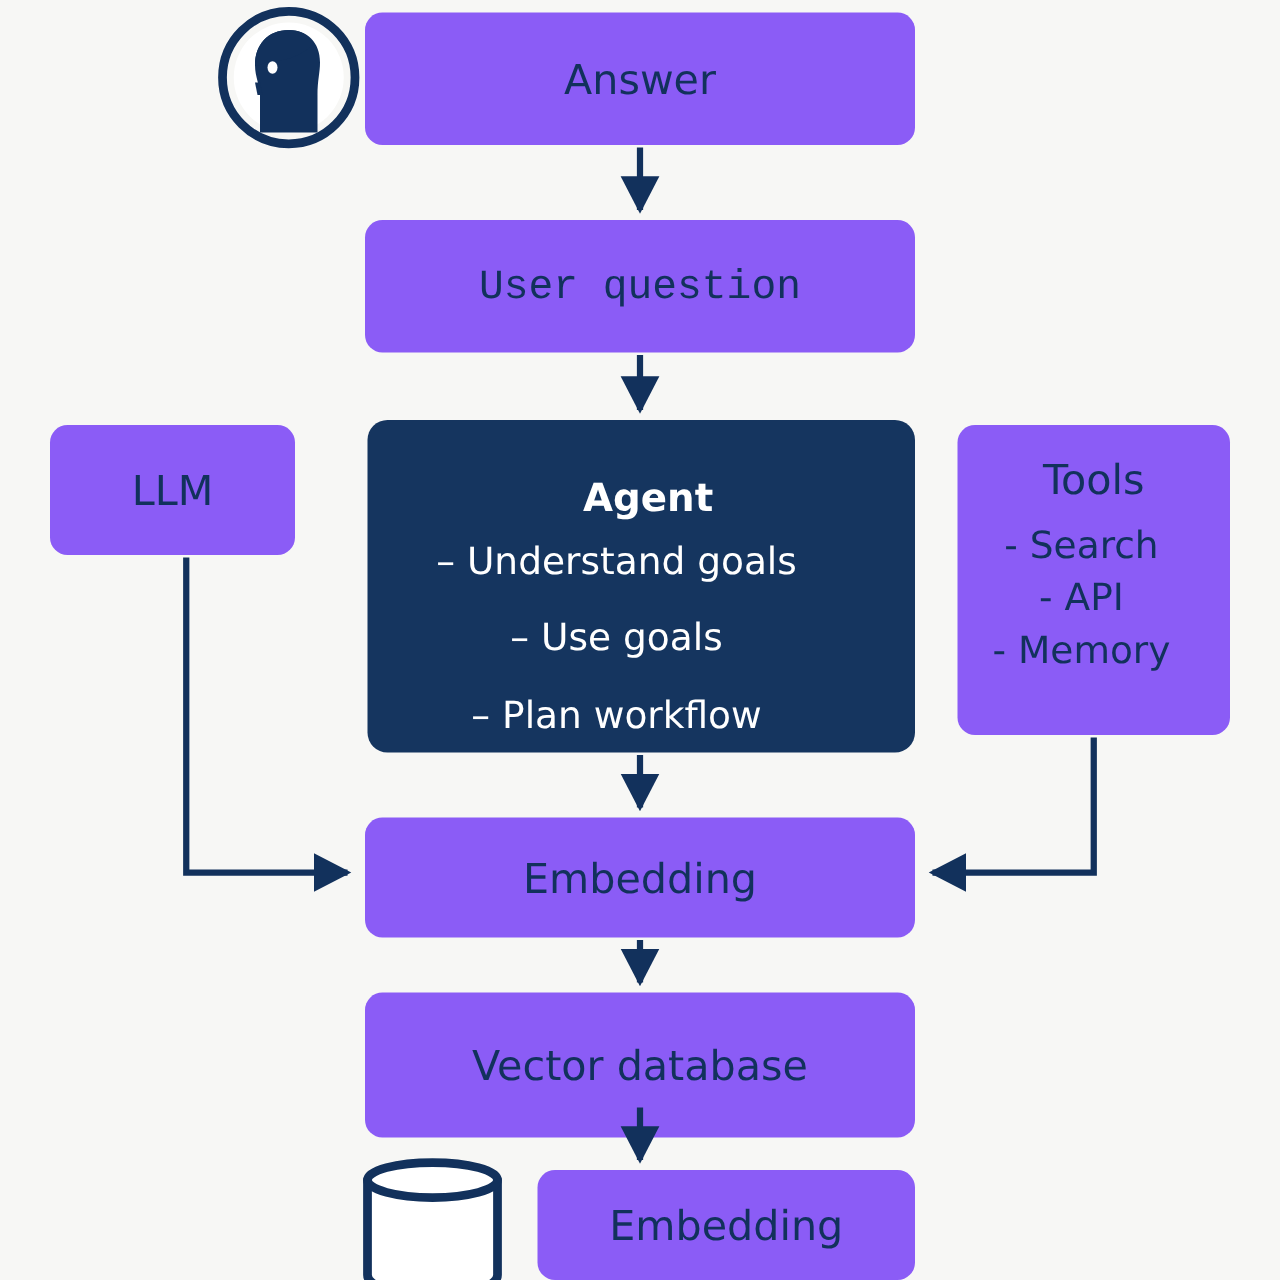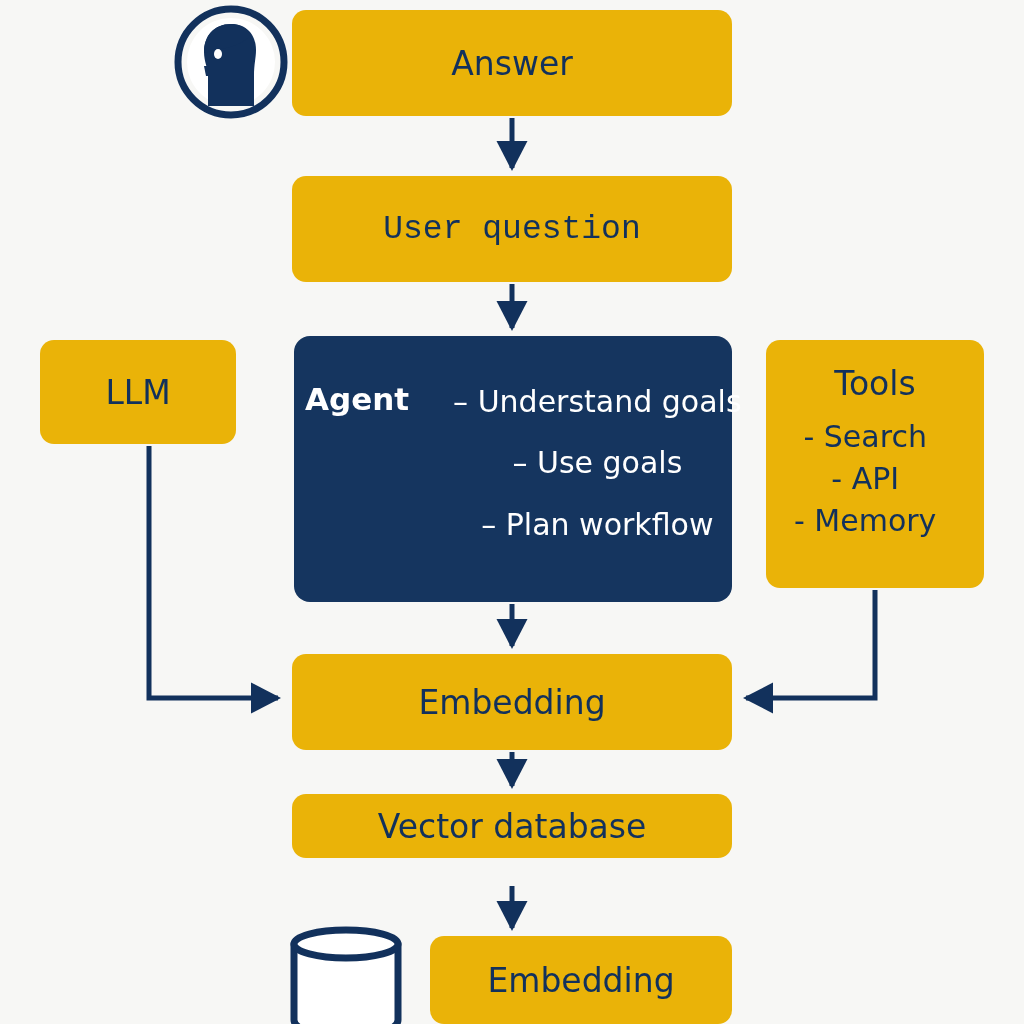--- a/index.html
+++ b/index.html
@@ -22,41 +22,41 @@
     box-sizing: border-box;
     border-radius: 14px;
     display: flex;
     align-items: center;
     justify-content: center;
     text-align: center;
     color: #12315c;
     background: #dce9f7;
     font-family: "DejaVu Sans", sans-serif;
   }
-  .node.light { background: #eab308; }
+  .node.light { background: #8b5cf6; }
   .node.dark {
     background: #15355f;
     color: #ffffff;
     border-radius: 16px;
   }
 
   
   #node-answer      { left: 292px; top: 10px;  width: 440px; height: 106px; font-size: 33px; }
   #node-user-question { left: 292px; top: 176px; width: 440px; height: 106px; font-size: 33px; font-family: Liberation Mono, monospace; }
   #node-llm         { left: 40px;  top: 340px; width: 196px; height: 104px; font-size: 33px; }
   #node-tools       { left: 766px; top: 340px; width: 218px; height: 248px; }
   #node-agent       { left: 294px; top: 336px; width: 438px; height: 266px; }
   #node-embedding   { left: 292px; top: 654px; width: 440px; height: 96px;  font-size: 33px; }
-  #node-vector-db   { left: 292px; top: 794px; width: 440px; height: 64px;  font-size: 33px; }
+  #node-vector-db   { left: 292px; top: 794px; width: 440px; height: 116px;  font-size: 33px; }
   #node-documents   { left: 430px; top: 936px; width: 302px; height: 88px;  font-size: 33px; }
 
   
   .agent-inner {
     display: flex;
-    flex-direction: row;
+    flex-direction: column;
     align-items: flex-start;
     justify-content: flex-start;
     width: 100%;
     height: 100%;
     padding: 22px 0 0 11px;
     box-sizing: border-box;
     margin-top: 46px;
   }
   .agent-title {
     width: 100%;

